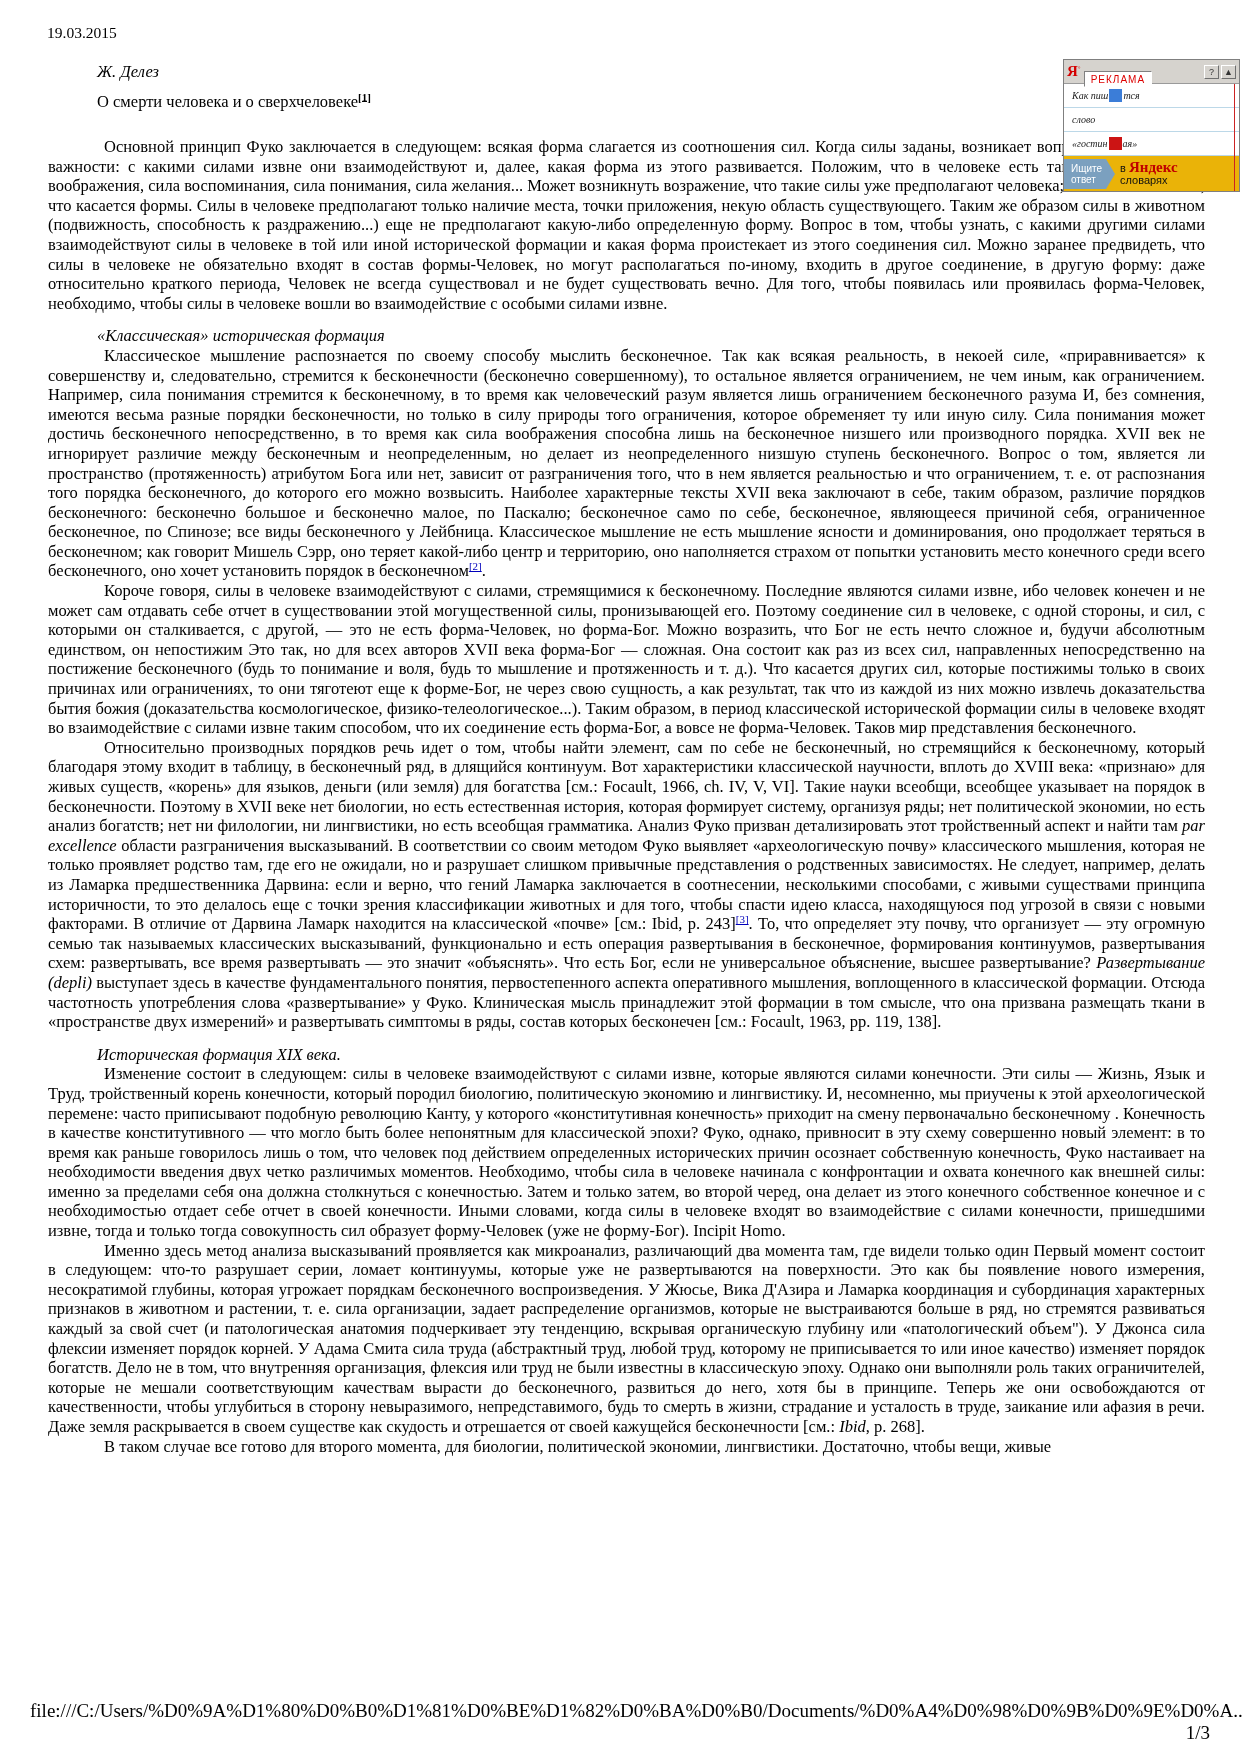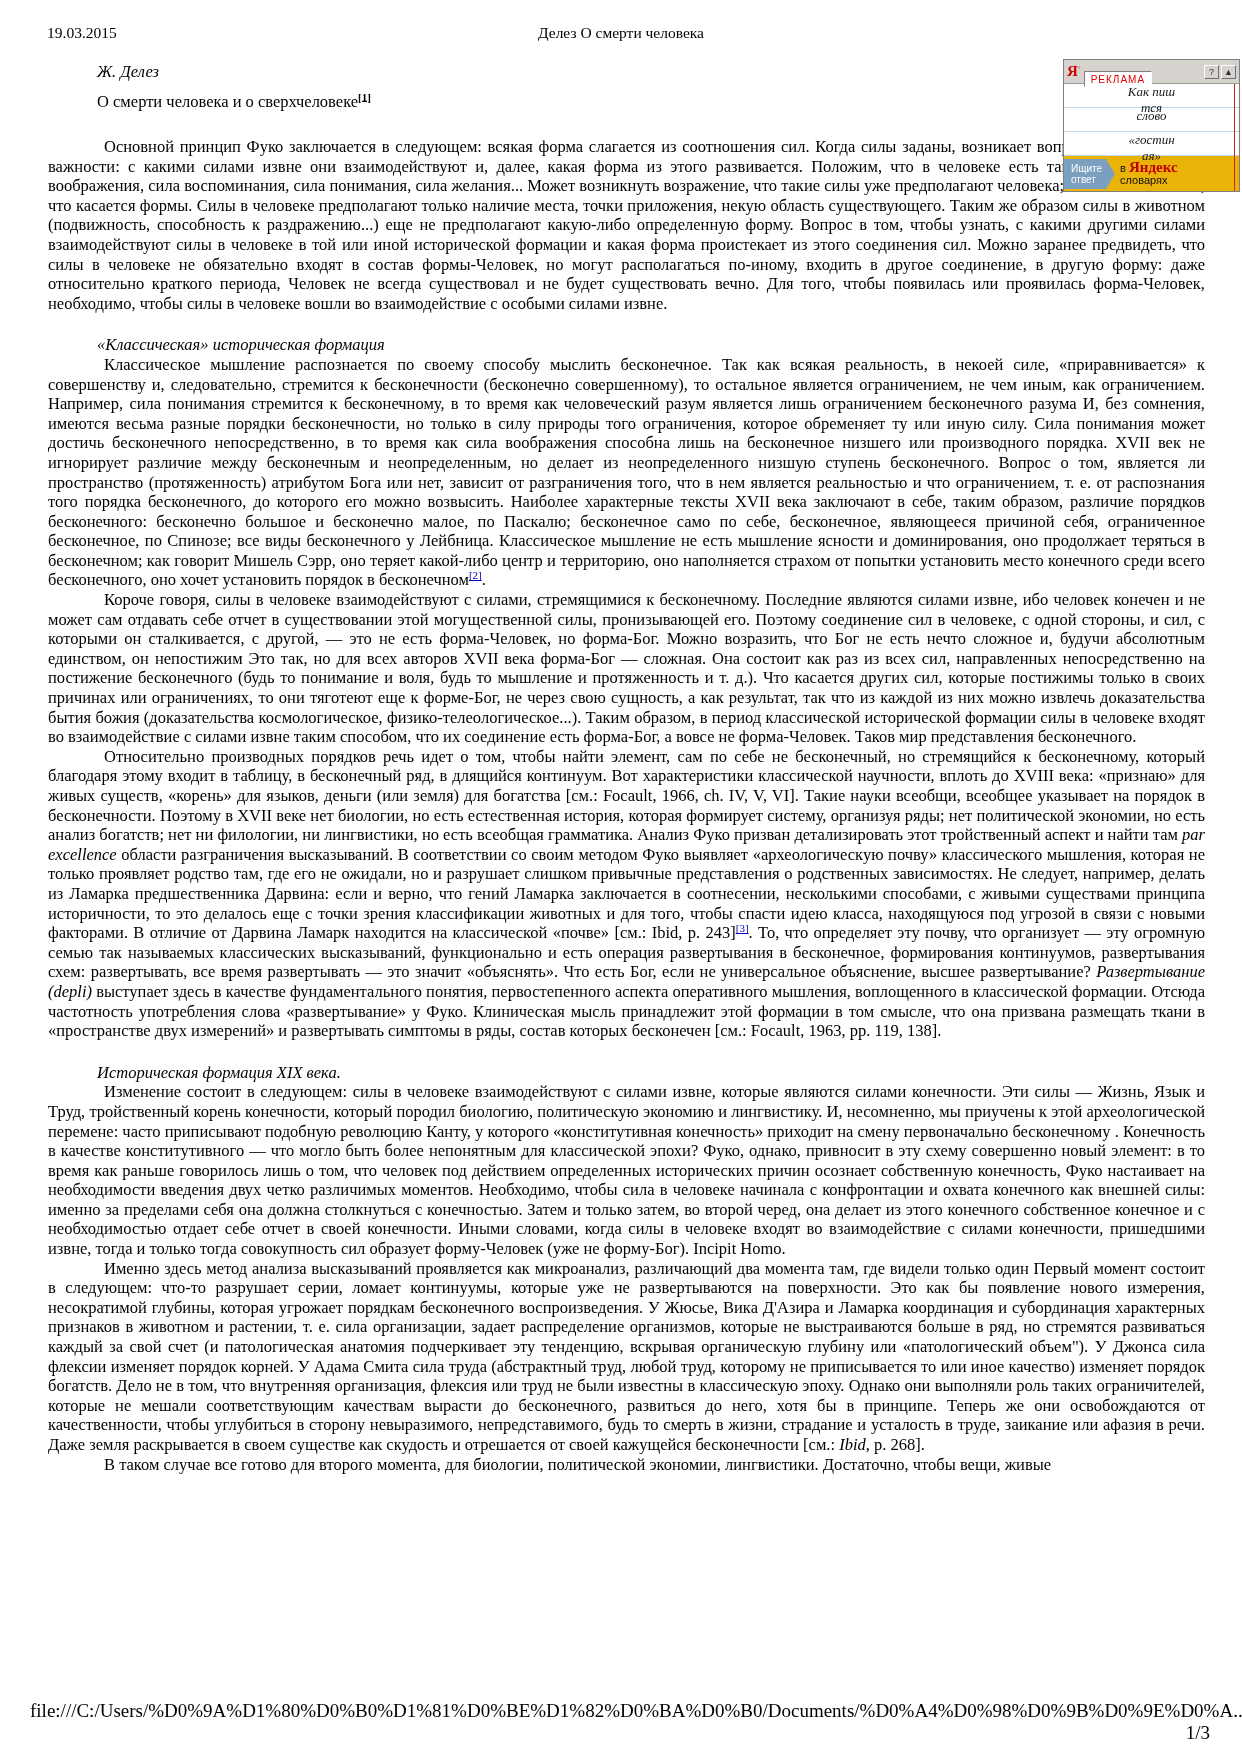--- a/index.html
+++ b/index.html
@@ -16,21 +16,21 @@
   
   .article { position:absolute; top:62px; left:48px; width:1157px; height:1640px; overflow:hidden; }
   .doc-author { margin:0; padding-left:49px; font-size:16.5px; line-height:19.5px;font-style:italic; }
   .doc-title  { margin:10px 0 0; padding-left:49px; font-size:16.5px; line-height:19.5px; }
   #doc-blocks { margin-top:26px; }
   .doc-para {
     margin:0; text-indent:56px; text-align:justify;
     font-size:16.5px; line-height:19.6px;
   }
   .doc-heading {
-    margin:22px 0 0; padding-left:49px; font-style:italic;
+    margin:13px 0 0; padding-left:49px; font-style:italic;
     font-size:16.5px; line-height:19.6px;
   }
   sup.fn { font-size:11px; line-height:0; vertical-align:super; text-decoration:underline; cursor:pointer; }
   .fn-black { color:#000; font-weight:bold; }
   .fn-blue  { color:#0000bb; }
   em { font-style:italic; }
   
   .ad-widget {
     position:absolute; left:1063px; top:59px; width:177px; height:133px;
     background:#ffffff; border:1px solid #7f7f7f;
@@ -52,22 +52,22 @@
   .ad-buttons { margin-left:auto; display:flex; gap:2px; }
   .ad-btn {
     width:15px; height:14px; background:#d6d3ce;
     border:1px solid; border-color:#fff #6f6f6f #6f6f6f #fff;
     font-size:9px; line-height:12px; text-align:center; color:#333;
     font-family:"Liberation Sans", sans-serif; cursor:pointer; box-sizing:border-box;
   }
   .ad-body { position:relative; height:72px; }
   .ad-row {
     height:24px; border-bottom:1px solid #bcd8e8;
-    font-style:italic; font-size:13px; color:#1a1a1a;
-    display:flex; align-items:center; padding:0 8px; box-sizing:border-box; cursor:pointer;flex-direction:column;
+    font-style:italic; font-size:10px; color:#1a1a1a;
+    display:flex; align-items:center; padding:0 8px; box-sizing:border-box; cursor:pointer;
   }
   .blank-box { display:inline-block; width:13px; height:13px; margin:0 1px; }
   .blank-blue { background:#3b7dd8; }
   .blank-red  { background:#cc1414; }
   .ad-redline { position:absolute; right:4px; top:0; bottom:-35px; width:1px; background:#cc2222; }
   .ad-cta { height:35px; display:flex; align-items:center; background:#eab308; }
   .cta-arrow {
     position:relative; background:#7ba0bf; color:#fff;
     font-size:10px; line-height:11px; padding:4px 4px 4px 7px;
     font-family:"Liberation Sans", sans-serif; cursor:pointer;
@@ -85,21 +85,20 @@
   .footer-url { float:left; }
   .footer-page { float:right; }
 </style>
 </head>
 <body>
 
 <div class="sheet">
 
   <div class="print-header">
     <span class="print-date">19.03.2015</span>
-    <span class="print-title">Делез О смерти человека</span>
   </div>
 
   <div class="article">
     <div class="doc-author">Ж. Делез</div>
     <div class="doc-title"><span>О смерти человека и о сверхчеловеке</span><sup class="fn fn-black">[1]</sup></div>
     <div id="doc-blocks">
         <div class="doc-para"><span>Основной принцип Фуко заключается в следующем: всякая форма слагается из соотношения сил. Когда силы заданы, возникает вопрос первостепенной важности: с какими силами извне они взаимодействуют и, далее, какая форма из этого развивается. Положим, что в человеке есть такие силы, как сила воображения, сила воспоминания, сила понимания, сила желания... Может возникнуть возражение, что такие силы уже предполагают человека; но это не так в том, что касается формы. Силы в человеке предполагают только наличие места, точки приложения, некую область существующего. Таким же образом силы в животном (подвижность, способность к раздражению...) еще не предполагают какую-либо определенную форму. Вопрос в том, чтобы узнать, с какими другими силами взаимодействуют силы в человеке в той или иной исторической формации и какая форма проистекает из этого соединения сил. Можно заранее предвидеть, что силы в человеке не обязательно входят в состав формы-Человек, но могут располагаться по-иному, входить в другое соединение, в другую форму: даже относительно краткого периода, Человек не всегда существовал и не будет существовать вечно. Для того, чтобы появилась или проявилась форма-Человек, необходимо, чтобы силы в человеке вошли во взаимодействие с особыми силами извне.</span></div>
         <div class="doc-heading"><span>«Классическая» историческая формация</span></div>
         <div class="doc-para"><span>Классическое мышление распознается по своему способу мыслить бесконечное. Так как всякая реальность, в некоей силе, «приравнивается» к совершенству и, следовательно, стремится к бесконечности (бесконечно совершенному), то остальное является ограничением, не чем иным, как ограничением. Например, сила понимания стремится к бесконечному, в то время как человеческий разум является лишь ограничением бесконечного разума И, без сомнения, имеются весьма разные порядки бесконечности, но только в силу природы того ограничения, которое обременяет ту или иную силу. Сила понимания может достичь бесконечного непосредственно, в то время как сила воображения способна лишь на бесконечное низшего или производного порядка. XVII век не игнорирует различие между бесконечным и неопределенным, но делает из неопределенного низшую ступень бесконечного. Вопрос о том, является ли пространство (протяженность) атрибутом Бога или нет, зависит от разграничения того, что в нем является реальностью и что ограничением, т. е. от распознания того порядка бесконечного, до которого его можно возвысить. Наиболее характерные тексты XVII века заключают в себе, таким образом, различие порядков бесконечного: бесконечно большое и бесконечно малое, по Паскалю; бесконечное само по себе, бесконечное, являющееся причиной себя, ограниченное бесконечное, по Спинозе; все виды бесконечного у Лейбница. Классическое мышление не есть мышление ясности и доминирования, оно продолжает теряться в бесконечном; как говорит Мишель Сэрр, оно теряет какой-либо центр и территорию, оно наполняется страхом от попытки установить место конечного среди всего бесконечного, оно хочет установить порядок в бесконечном</span><sup class="fn fn-blue">[2]</sup><span>.</span></div>
         <div class="doc-para"><span>Короче говоря, силы в человеке взаимодействуют с силами, стремящимися к бесконечному. Последние являются силами извне, ибо человек конечен и не может сам отдавать себе отчет в существовании этой могущественной силы, пронизывающей его. Поэтому соединение сил в человеке, с одной стороны, и сил, с которыми он сталкивается, с другой, — это не есть форма-Человек, но форма-Бог. Можно возразить, что Бог не есть нечто сложное и, будучи абсолютным единством, он непостижим Это так, но для всех авторов XVII века форма-Бог — сложная. Она состоит как раз из всех сил, направленных непосредственно на постижение бесконечного (будь то понимание и воля, будь то мышление и протяженность и т. д.). Что касается других сил, которые постижимы только в своих причинах или ограничениях, то они тяготеют еще к форме-Бог, не через свою сущность, а как результат, так что из каждой из них можно извлечь доказательства бытия божия (доказательства космологическое, физико-телеологическое...). Таким образом, в период классической исторической формации силы в человеке входят во взаимодействие с силами извне таким способом, что их соединение есть форма-Бог, а вовсе не форма-Человек. Таков мир представления бесконечного.</span></div>

